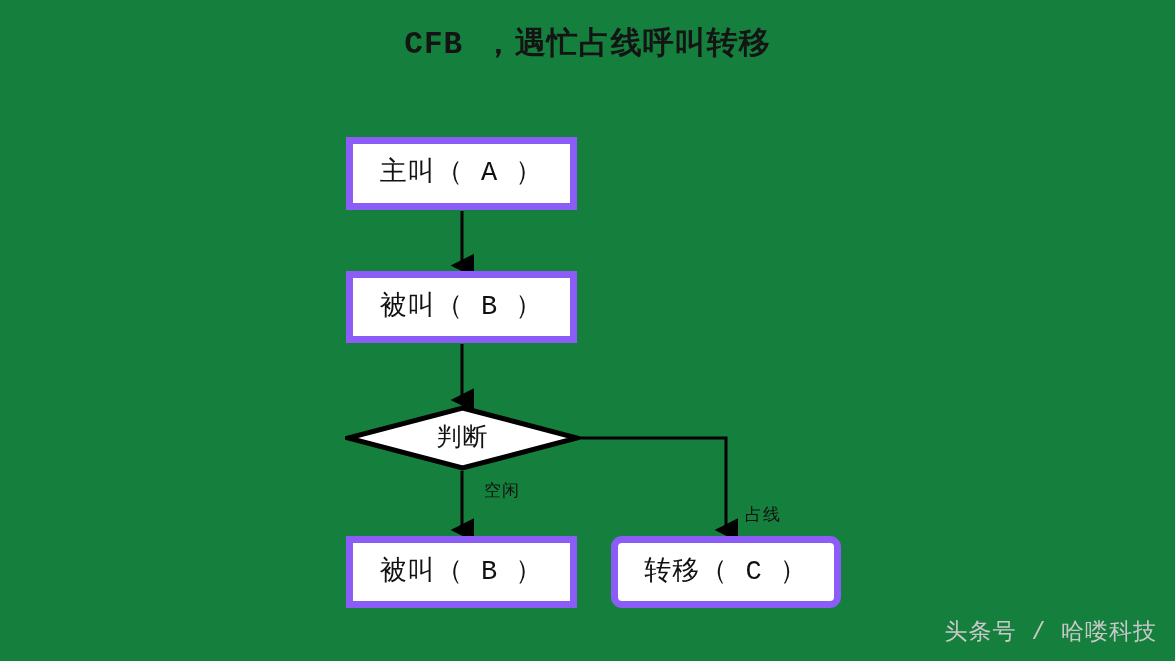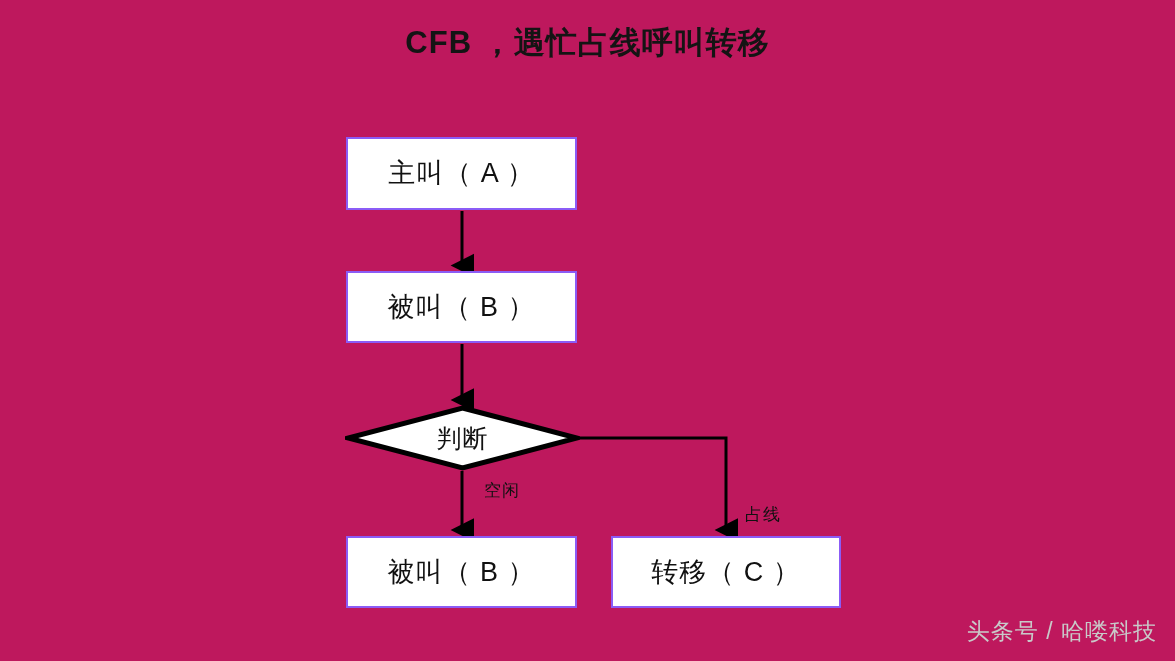--- a/index.html
+++ b/index.html
@@ -4,61 +4,61 @@
 <style>
   html, body {
     margin: 0;
     padding: 0;
     background: #ffffff;
   }
   #page {
     position: relative;
     width: 1175px;
     height: 661px;
-    background: #be185d;
+    background: #15803d;
     overflow: hidden;
-    font-family: Liberation Sans, sans-serif;
+    font-family: Liberation Mono, monospace;
   }
 
   
   .title {
     position: absolute;
     left: 0;
     top: 22px;
     width: 1175px;
     text-align: center;
     font-size: 31px;
     font-weight: bold;
     color: #141414;
     letter-spacing: 1px;
     white-space: pre;
   }
 
   
   .node {
     position: absolute;
     box-sizing: border-box;
-    border: 2px solid #8b5cf6;
+    border: 7px solid #8b5cf6;
     background: #ffffff;
     display: flex;
     align-items: center;
     justify-content: center;
   }
   .node-label {
     font-size: 27px;
     color: #111111;
     letter-spacing: 1px;
     white-space: pre;
     line-height: 1;
   }
 
   #node-caller    { left: 346px; top: 137px; width: 231px; height: 73px; }
   #node-callee    { left: 346px; top: 271px; width: 231px; height: 72px; }
   #node-callee-2  { left: 346px; top: 536px; width: 231px; height: 72px; }
-  #node-transfer  { left: 611px; top: 536px; width: 230px; height: 72px; }
+  #node-transfer  { left: 611px; top: 536px; width: 230px; height: 72px; border-radius: 11px; }
 
   
   #node-decision {
     position: absolute;
     left: 345px;
     top: 405px;
     width: 235px;
     height: 66px;
   }
   #node-decision svg {

